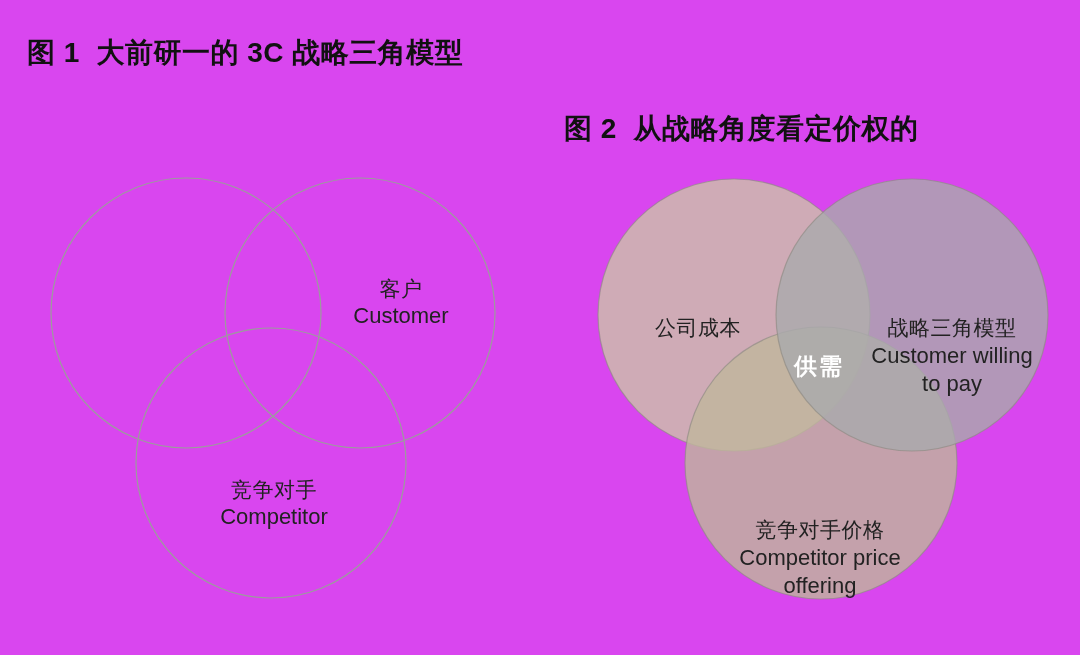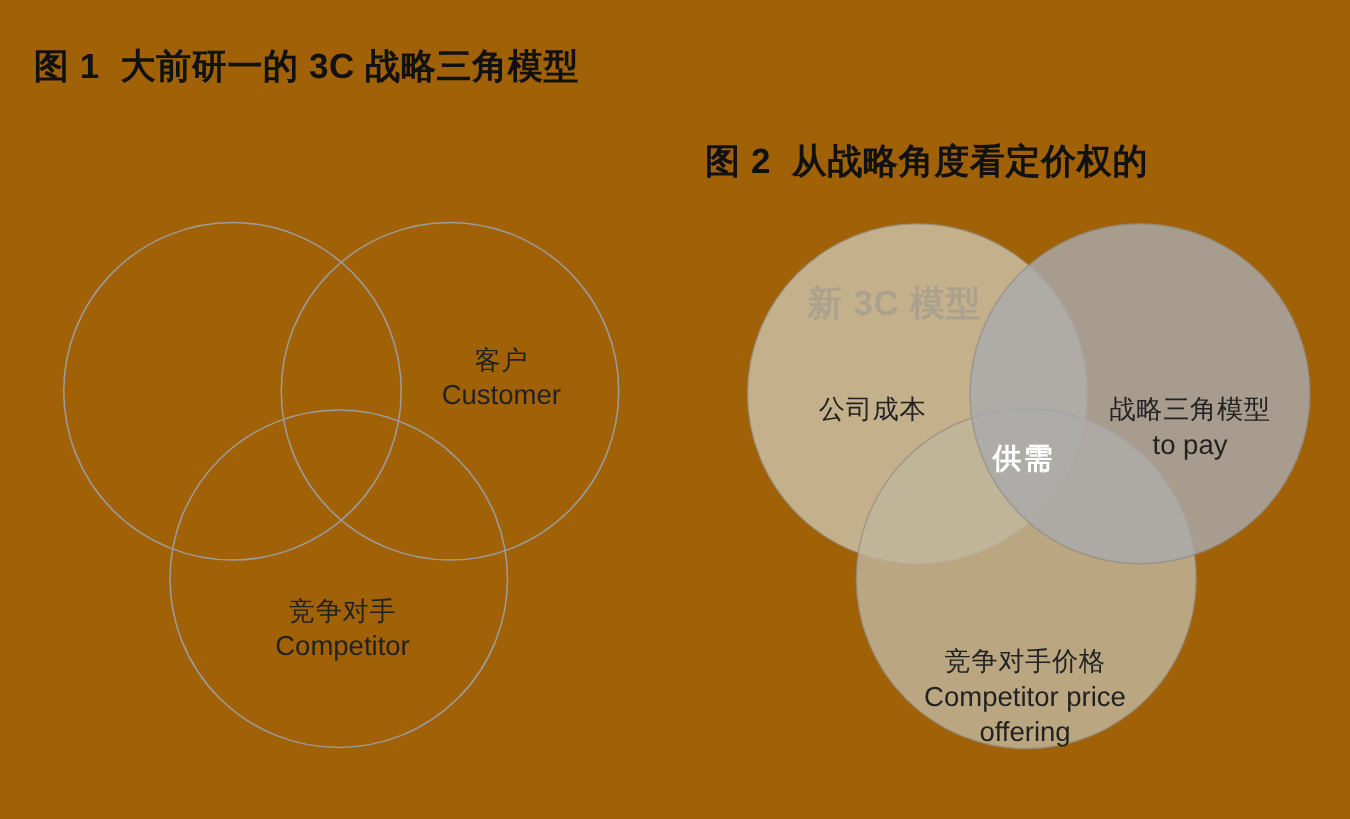--- a/index.html
+++ b/index.html
@@ -4,21 +4,21 @@
 <style>
   html, body {
     margin: 0;
     padding: 0;
     background: #ffffff;
   }
   .canvas {
     position: relative;
     width: 1080px;
     height: 655px;
-    background: #a16207;
+    background: #d946ef;
     overflow: hidden;
     font-family: "Liberation Sans", "DejaVu Sans", sans-serif;
   }
   .title {
     position: absolute;
     font-size: 28px;
     font-weight: bold;
     color: #111111;
     line-height: 38px;
     white-space: pre;
@@ -57,21 +57,20 @@
 </style>
 </head>
 <body>
 
 <div class="canvas">
 
   <div class="title title1">图 1  大前研一的 3C 战略三角模型</div>
 
   <div class="title title2">
     <div class="line1">图 2  从战略角度看定价权的</div>
-    <div class="line2">新 3C 模型</div>
   </div>
 
   <svg class="venn venn1" width="540" height="470" viewBox="0 0 540 470">
     <circle cx="186" cy="153" r="135" fill="none" stroke-width="1.2" stroke="#9c9c9c"></circle>
     <circle cx="360" cy="153" r="135" fill="none" stroke-width="1.2" stroke="#9c9c9c"></circle>
     <circle cx="271" cy="303" r="135" fill="none" stroke-width="1.2" stroke="#9c9c9c"></circle>
   </svg>
 
   <svg class="venn venn2" width="540" height="480" viewBox="0 0 540 480">
     <circle cx="194" cy="155" r="136" fill-opacity="0.82" stroke="#8d8a82" stroke-opacity="0.65" stroke-width="1.2" fill="#cdc2a9"></circle>
@@ -89,20 +88,21 @@
     <div class="zh">竞争对手</div>
     <div class="en">Competitor</div>
   </div>
 
   <div class="label label-r" style="left:598px; top:274px; width:200px;">
     <div class="zh">公司成本</div>
   </div>
 
   <div class="label label-r" style="left:832px; top:274px; width:240px;">
     <div class="zh">战略三角模型</div>
+    <div class="en">Customer willing</div>
     <div class="en">to pay</div>
   </div>
 
   <div class="label label-r" style="left:700px; top:476px; width:240px;">
     <div class="zh">竞争对手价格</div>
     <div class="en">Competitor price</div>
     <div class="en">offering</div>
   </div>
 
   <div class="center-label" style="color: rgb(255, 255, 255); text-align: center;">供需</div>

